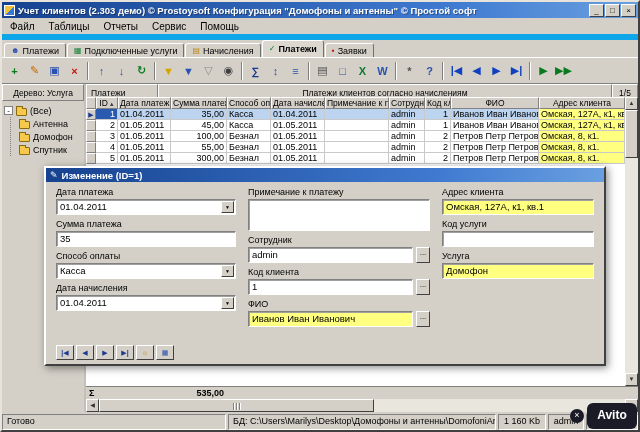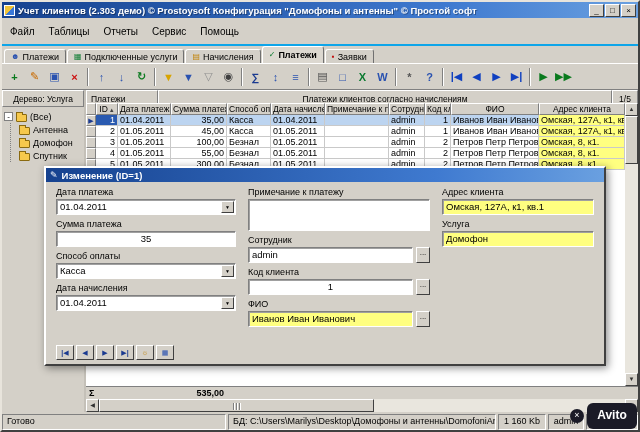--- a/index.html
+++ b/index.html
@@ -5,21 +5,21 @@
   *{margin:0;padding:0;box-sizing:border-box}
   html,body{width:640px;height:432px;overflow:hidden}
   body{font-family:"Liberation Sans","DejaVu Sans",sans-serif;font-size:10px;color:#000;background:#3a6ea5;position:relative}
 
   .window{position:absolute;inset:0;background:#d4d0c8;border:2px solid;border-color:#e8e4dc #404040 #404040 #e8e4dc;display:flex;flex-direction:column}
   .titlebar{height:16px;background:linear-gradient(90deg,#16428f,#3f7ad0 70%,#6aa0e0);display:flex;align-items:center;padding:0 2px;flex:none}
   .app-icon{width:11px;height:11px;margin-right:3px;flex:none;background:linear-gradient(135deg,#f0c43a 50%,#3a78d8 50%);border:1px solid #ffffff}
   .title-text{flex:1;color:#fff;font-size:9.5px;font-weight:bold;white-space:nowrap;overflow:hidden;text-shadow:1px 1px 0 rgba(0,0,0,.35)}
   .win-btn{width:15px;height:13px;margin-left:1px;flex:none;background:#d4d0c8;border:1px solid;border-color:#fff #404040 #404040 #fff;font-size:8px;line-height:11px;text-align:center}
 
-  .menubar{height:28px;display:flex;align-items:center;flex:none;border-bottom:2px solid #0ea5e9;padding-left:1px}
+  .menubar{height:22px;display:flex;align-items:center;flex:none;border-bottom:6px solid #0ea5e9;padding-left:1px}
   .menu-item{padding:1px 7px;white-space:nowrap}
 
   .tabbar{height:17px;display:flex;align-items:flex-end;flex:none;padding-left:2px}
   .tab{height:14px;display:flex;align-items:center;gap:3px;padding:0 6px;background:#d4d0c8;border:1px solid;border-color:#fff #707070 #707070 #fff;border-bottom:none;border-radius:3px 3px 0 0;margin-right:1px;font-size:9px;white-space:nowrap}
   .tab.active{height:17px;font-weight:bold;background:#dcd8d0;position:relative;z-index:2}
   .tab-icon{font-size:8px;line-height:8px}
 
   .toolbar{height:27px;display:flex;align-items:center;gap:1px;flex:none;padding:0 3px;border-top:1px solid #fff;border-bottom:1px solid #808080}
   .tbtn{width:19px;height:19px;display:flex;align-items:center;justify-content:center;font-size:11px;font-weight:bold;border:1px solid #d4d0c8}
   .tsep{width:2px;height:18px;border-left:1px solid #808080;border-right:1px solid #fff;margin:0 2px}
@@ -78,21 +78,21 @@
   .dlg-title{height:14px;background:linear-gradient(90deg,#16428f,#3f7ad0 70%,#6aa0e0);color:#fff;font-size:9.5px;font-weight:bold;display:flex;align-items:center;gap:4px;padding:0 4px}
   .dlg-icon{font-size:9px;line-height:9px}
   .dlg-body{position:relative;height:184px;padding:1px 10px}
   .dlg-cols{display:flex;gap:12px}
   .dlg-col1{width:180px;flex:none}
   .dlg-col2{width:182px;flex:none}
   .dlg-col3{flex:1;min-width:0}
   .fld-label{margin:4px 0 1px;font-size:9px;line-height:11px;white-space:nowrap}
   .fld-row{display:flex;align-items:flex-start;gap:3px}
   .fld{height:16px;flex:1;min-width:0;background:#fff;border:1px solid;border-color:#808080 #fff #fff #808080;box-shadow:inset 1px 1px 0 #a0a0a0;font-size:9.5px;line-height:14px;padding:0 3px;white-space:nowrap;overflow:hidden;position:relative}
-  .fld.num{text-align:center}
+  .fld.num{text-align:left}
   .fld.yellow{background:#ffff80}
   .fld.area{height:32px}
   .fld.combo{padding-right:16px}
   .drop-btn{position:absolute;right:1px;top:1px;width:13px;height:12px;background:#d4d0c8;border:1px solid;border-color:#fff #404040 #404040 #fff;font-size:5px;line-height:11px;text-align:center;color:#000}
   .dots-btn{width:14px;height:16px;flex:none;background:#d4d0c8;border:1px solid;border-color:#fff #404040 #404040 #fff;font-size:8px;line-height:10px;text-align:center}
   .dlg-footer{position:absolute;left:10px;right:10px;bottom:6px;display:flex;align-items:center;gap:3px}
   .nav-btn{width:18px;height:15px;background:#d4d0c8;border:1px solid;border-color:#fff #404040 #404040 #fff;font-size:7px;line-height:13px;text-align:center;color:#1a3a90;font-weight:bold}
   .btnspacer{flex:1}
   .btn{width:64px;height:18px;background:#d4d0c8;border:1px solid;border-color:#fff #404040 #404040 #fff;font-size:9.5px;line-height:16px;text-align:center}
   .btn.default{box-shadow:0 0 0 1px #000;outline:1px dotted #000;outline-offset:-4px;margin-right:6px}
@@ -406,20 +406,26 @@
             </div>
           </div>
         </div>
       <div class="dlg-col3" data-name="dialog-col-3">
           <div class="fld-blk" data-name="field-client-address">
             <div class="fld-label" data-name="client-address-label">Адрес клиента</div>
             <div class="fld-row" data-name="client-address-row">
               <div class="fld yellow" data-name="client-address-input">Омская, 127А, к1, кв.1</div>
             </div>
           </div>
+          <div class="fld-blk" data-name="field-service-code">
+            <div class="fld-label" data-name="service-code-label">Код услуги</div>
+            <div class="fld-row" data-name="service-code-row">
+              <div class="fld " data-name="service-code-input"></div>
+            </div>
+          </div>
           <div class="fld-blk" data-name="field-service">
             <div class="fld-label" data-name="service-label">Услуга</div>
             <div class="fld-row" data-name="service-row">
               <div class="fld yellow" data-name="service-input">Домофон</div>
             </div>
           </div>
         </div>
     </div>
     <div class="dlg-footer" data-name="dialog-footer">
       <span style="display:flex;gap:2px" data-name="dialog-nav">

